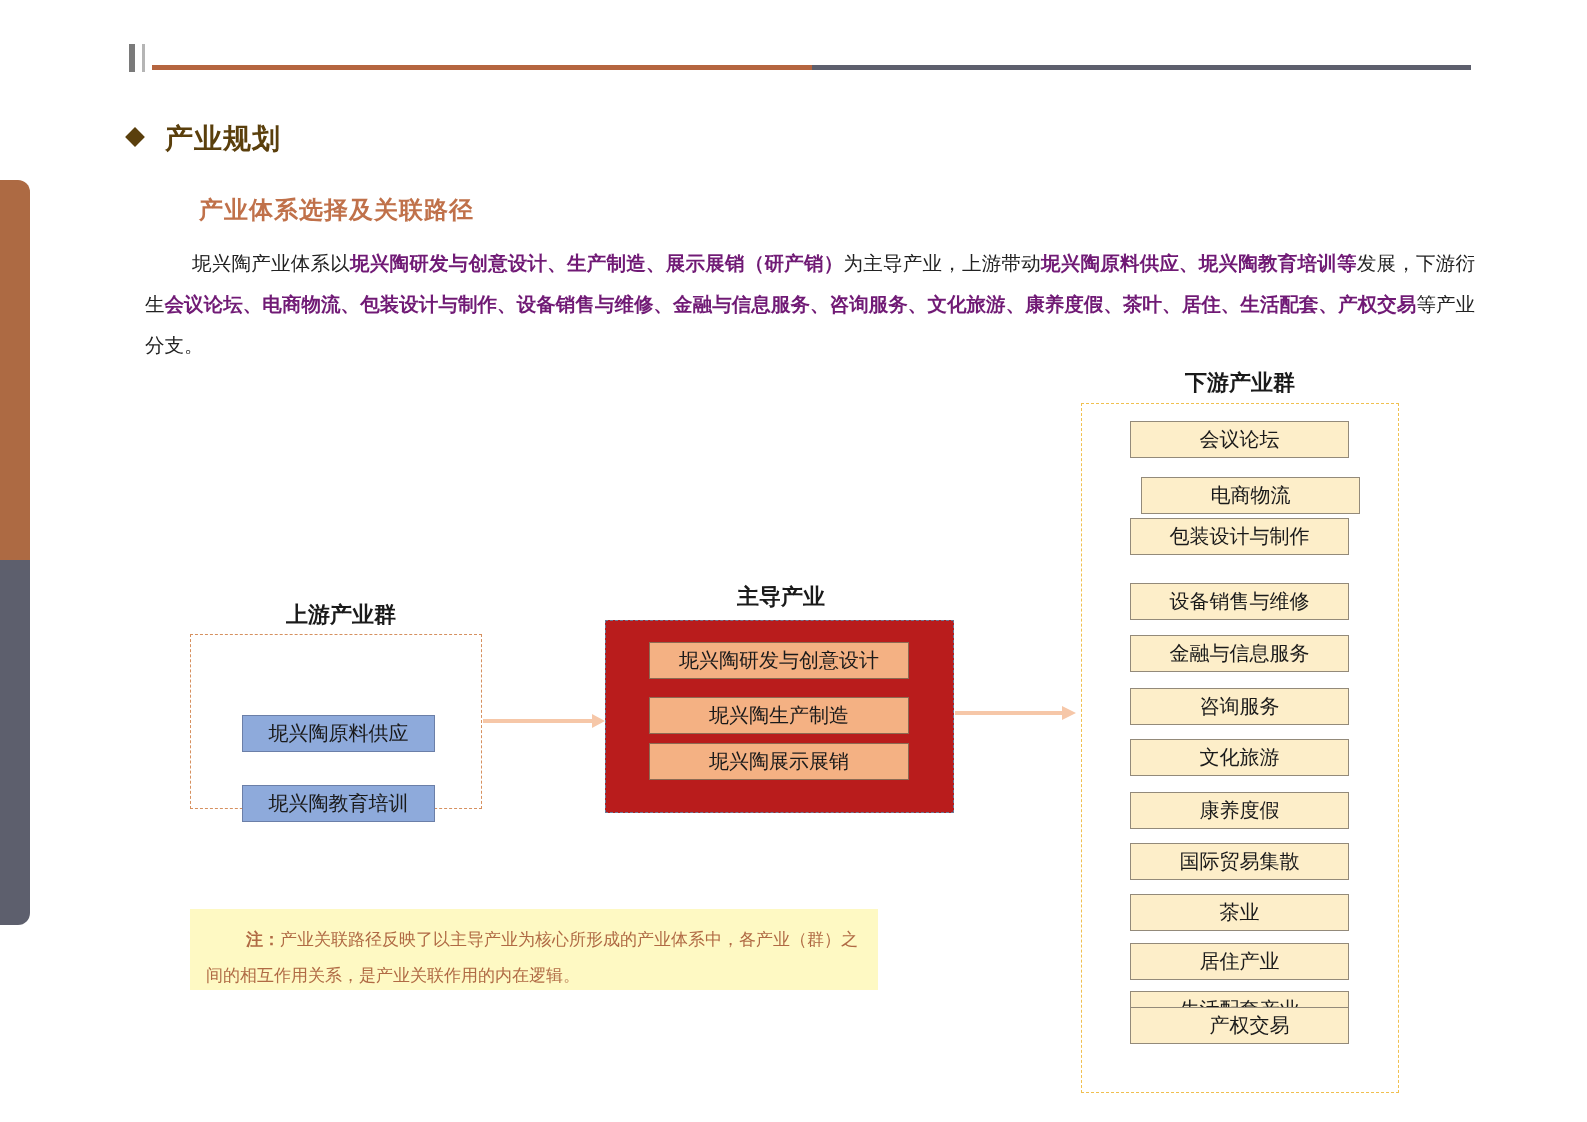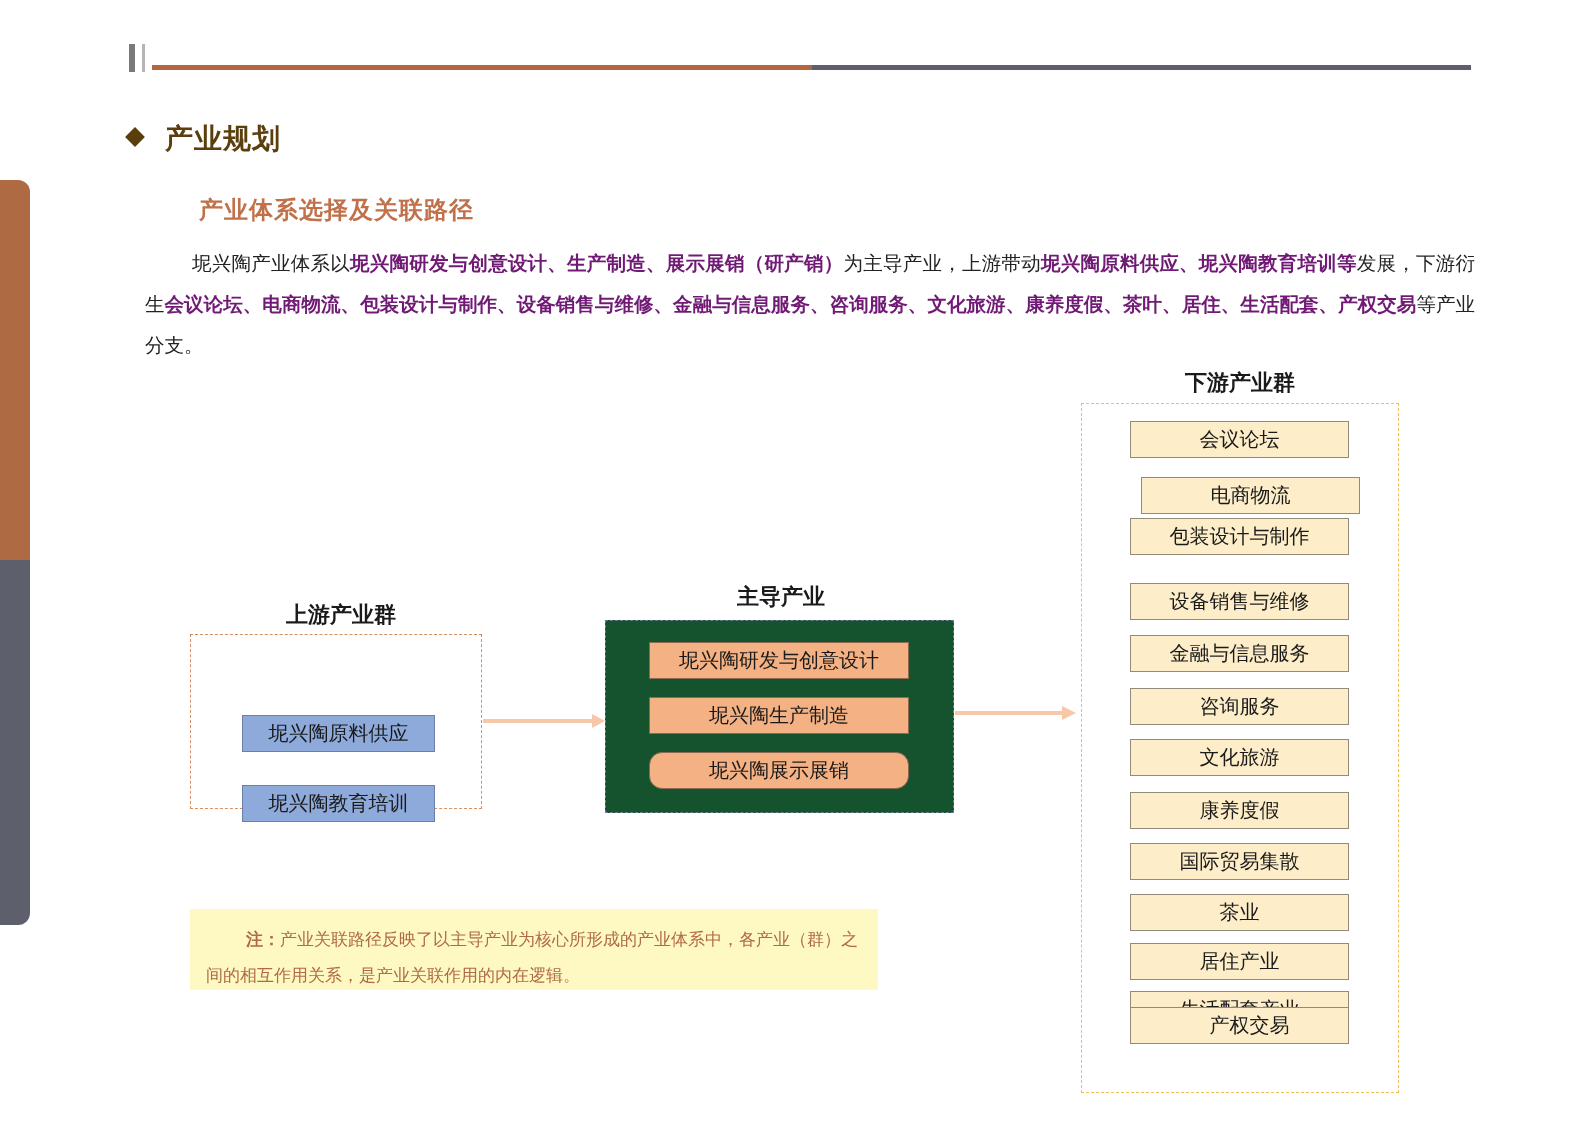--- a/index.html
+++ b/index.html
@@ -27,21 +27,21 @@
   .sub-title { left: 199px; top: 194px; font-size: 24px; font-weight: bold; color: #c0714a; letter-spacing: 1px; }
 
   .para { left: 145px; top: 243px; width: 1330px; font-size: 19.5px; line-height: 41px; color: #222; text-indent: 47px; text-align: justify; }
   .para b { font-weight: bold; color: #701a75; }
 
   .group-label { font-size: 22px; font-weight: bold; color: #1a1a1a; text-align: center; }
 
   .up-box { left: 190px; top: 634px; width: 292px; height: 175px; border: 1.5px dashed #d6905f; box-sizing: border-box; }
   .up-item { position: absolute; left: 51px; width: 193px; height: 37px; background: #8eaadb; border: 1px solid #6b7fa8; box-sizing: border-box; font-size: 20px; line-height: 35px; text-align: center; color: #1a1a1a; margin-top: 47px; }
 
-  .main-box { left: 605px; top: 620px; width: 349px; height: 193px; background: #14532d; border: 1.5px dashed #6c7a96; box-sizing: border-box; }
+  .main-box { left: 605px; top: 620px; width: 349px; height: 193px; background: #b91c1c; border: 1.5px dashed #6c7a96; box-sizing: border-box; }
   .main-item { position: absolute; left: 43px; width: 260px; height: 37px; background: #f4b183; border: 1px solid #8c6a52; box-sizing: border-box; font-size: 20px; line-height: 35px; text-align: center; color: #1a1a1a; }
 
   .down-box { left: 1081px; top: 403px; width: 318px; height: 690px; border: 1.5px dashed #f0c050; box-sizing: border-box; }
   .down-item { position: absolute; left: 48px; width: 219px; height: 37px; background: #fdeec9; border: 1px solid #938a7a; box-sizing: border-box; font-size: 20px; line-height: 35px; text-align: center; color: #1a1a1a; }
 
   .note { left: 190px; top: 909px; width: 688px; height: 81px; background: #fef9c3; box-sizing: border-box; padding: 12px 14px 0 16px; font-size: 17px; line-height: 36px; color: #b06a44; text-indent: 40px; }
   .note b { font-weight: bold; }
 </style>
 </head>
 <body>
@@ -78,21 +78,21 @@
 <div class="abs group-label" style="left:190px;top:600px;width:302px;">上游产业群</div>
 <div class="abs up-box">
   <div class="up-item" style="top:33px;">坭兴陶原料供应</div>
   <div class="up-item" style="top:103px;">坭兴陶教育培训</div>
 </div>
 
 <div class="abs group-label" style="left:605px;top:582px;width:352px;">主导产业</div>
 <div class="abs main-box">
   <div class="main-item" style="top:21px;">坭兴陶研发与创意设计</div>
   <div class="main-item" style="top:76px;">坭兴陶生产制造</div>
-  <div class="main-item" style="top:131px;border-radius:13px;">坭兴陶展示展销</div>
+  <div class="main-item" style="top:122px;">坭兴陶展示展销</div>
 </div>
 
 <div class="abs group-label" style="left:1081px;top:368px;width:318px;">下游产业群</div>
 <div class="abs down-box">
   <div class="down-item" style="top:17px;">会议论坛</div>
   <div class="down-item" style="top:73px;margin-left:11px;">电商物流</div>
   <div class="down-item" style="top:114px;">包装设计与制作</div>
   <div class="down-item" style="top:179px;">设备销售与维修</div>
   <div class="down-item" style="top:231px;">金融与信息服务</div>
   <div class="down-item" style="top:284px;">咨询服务</div>

